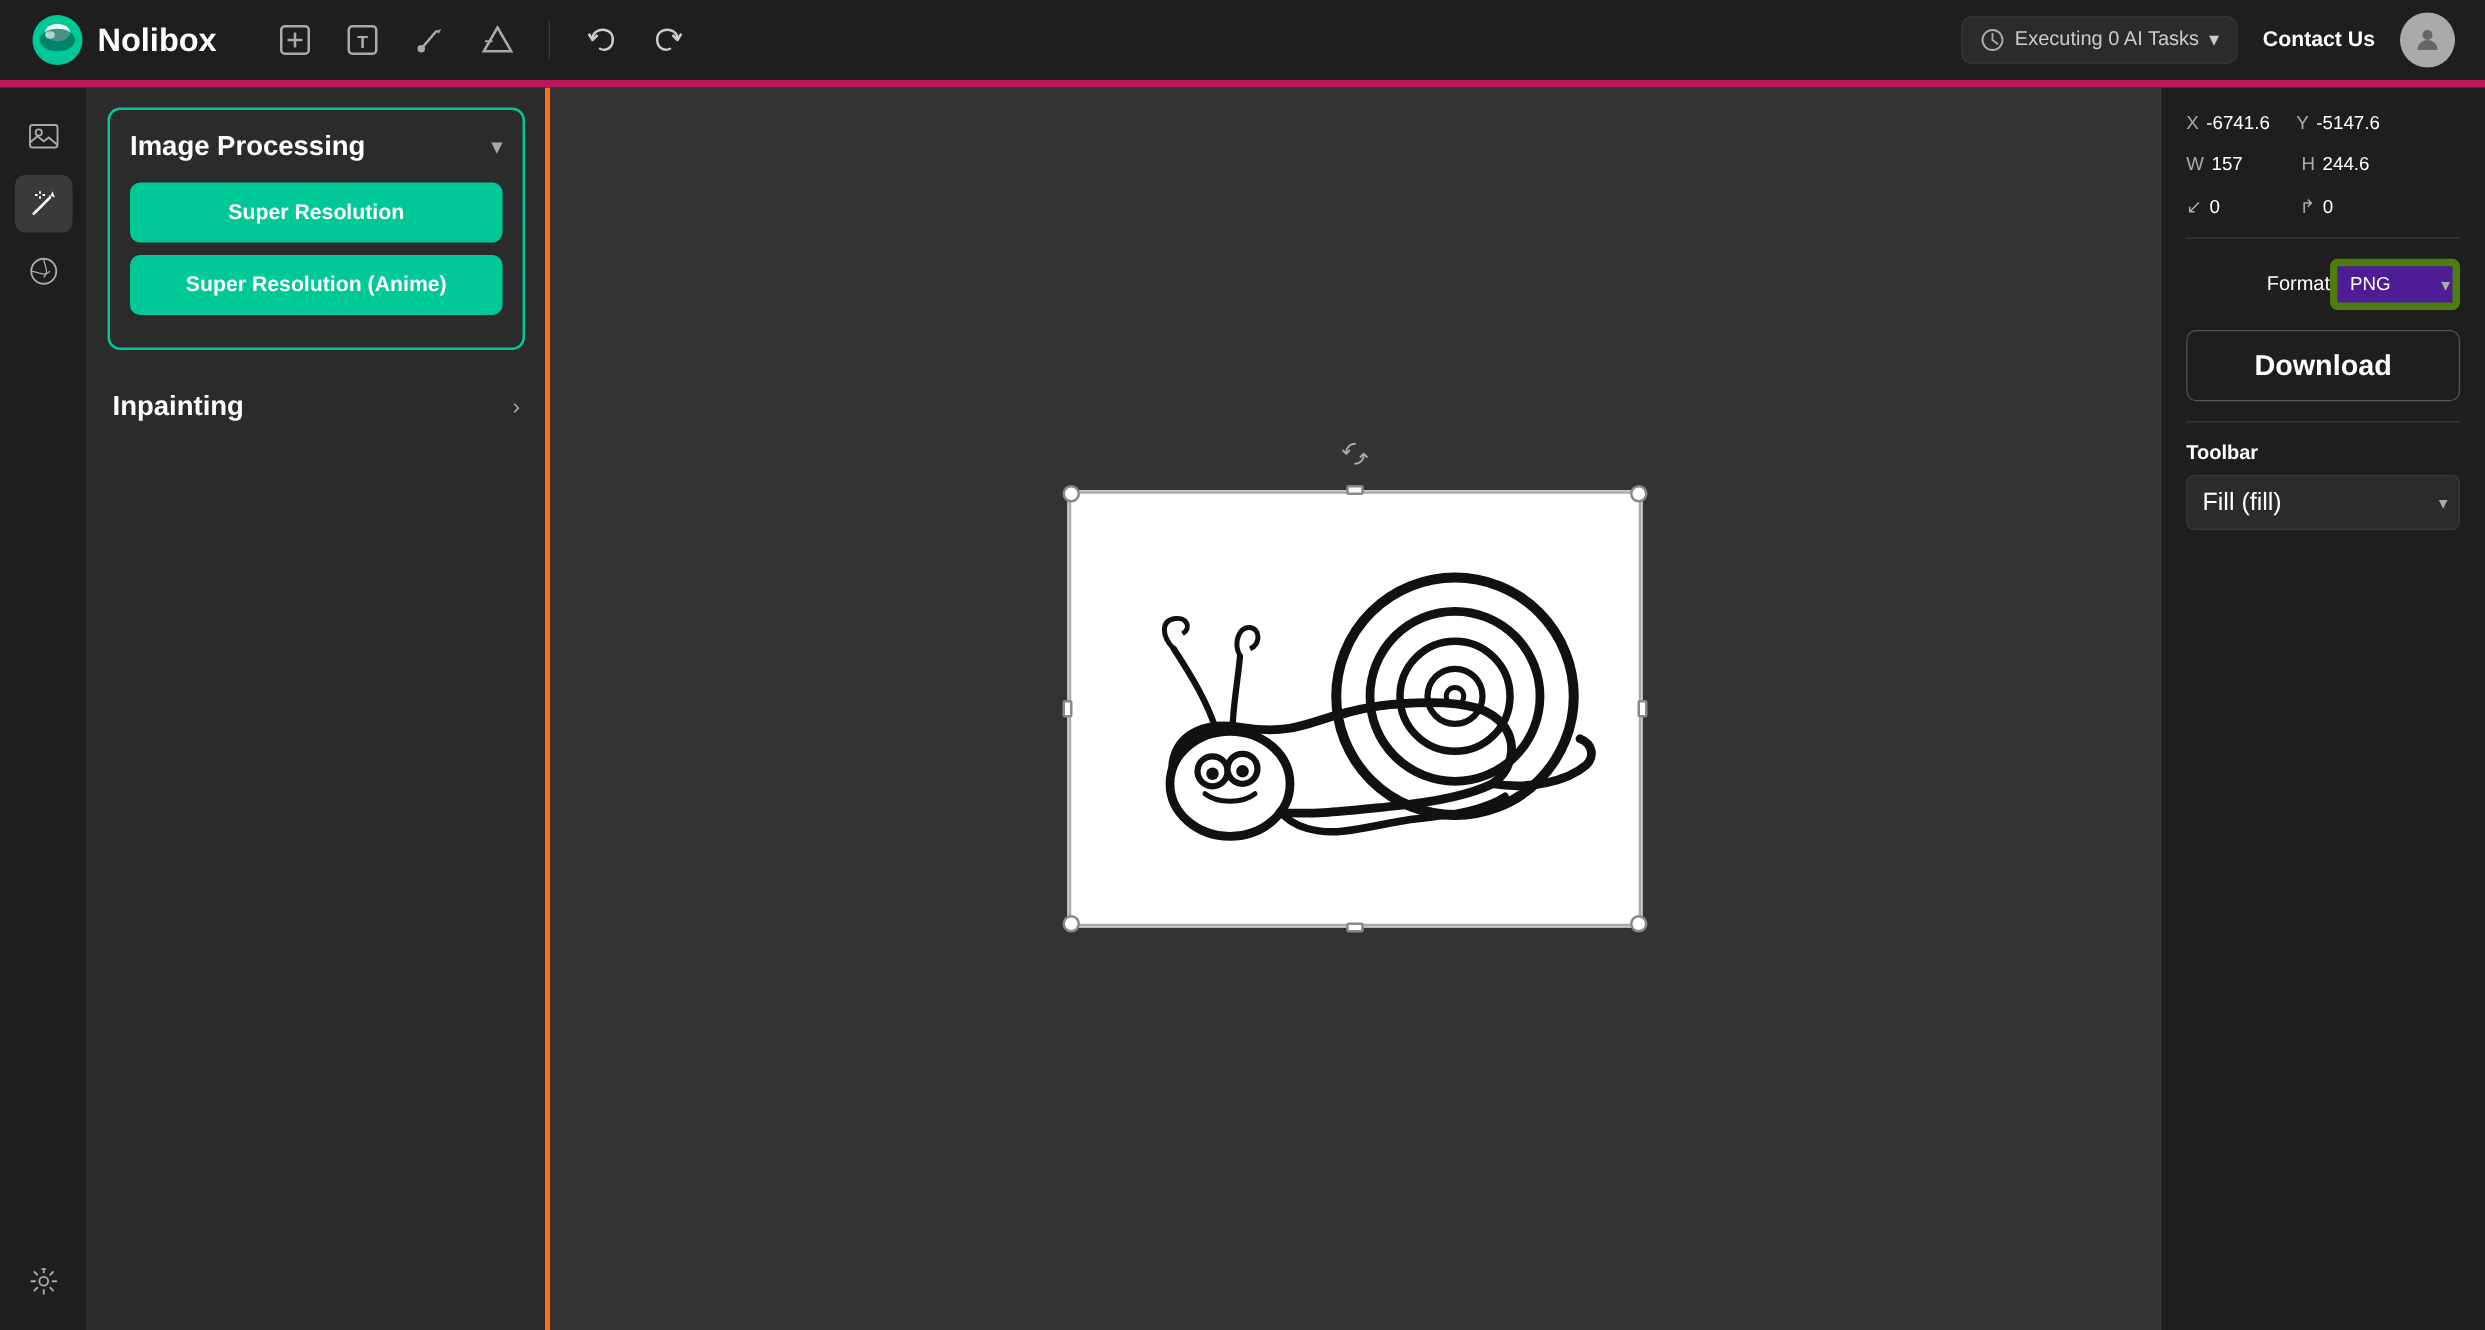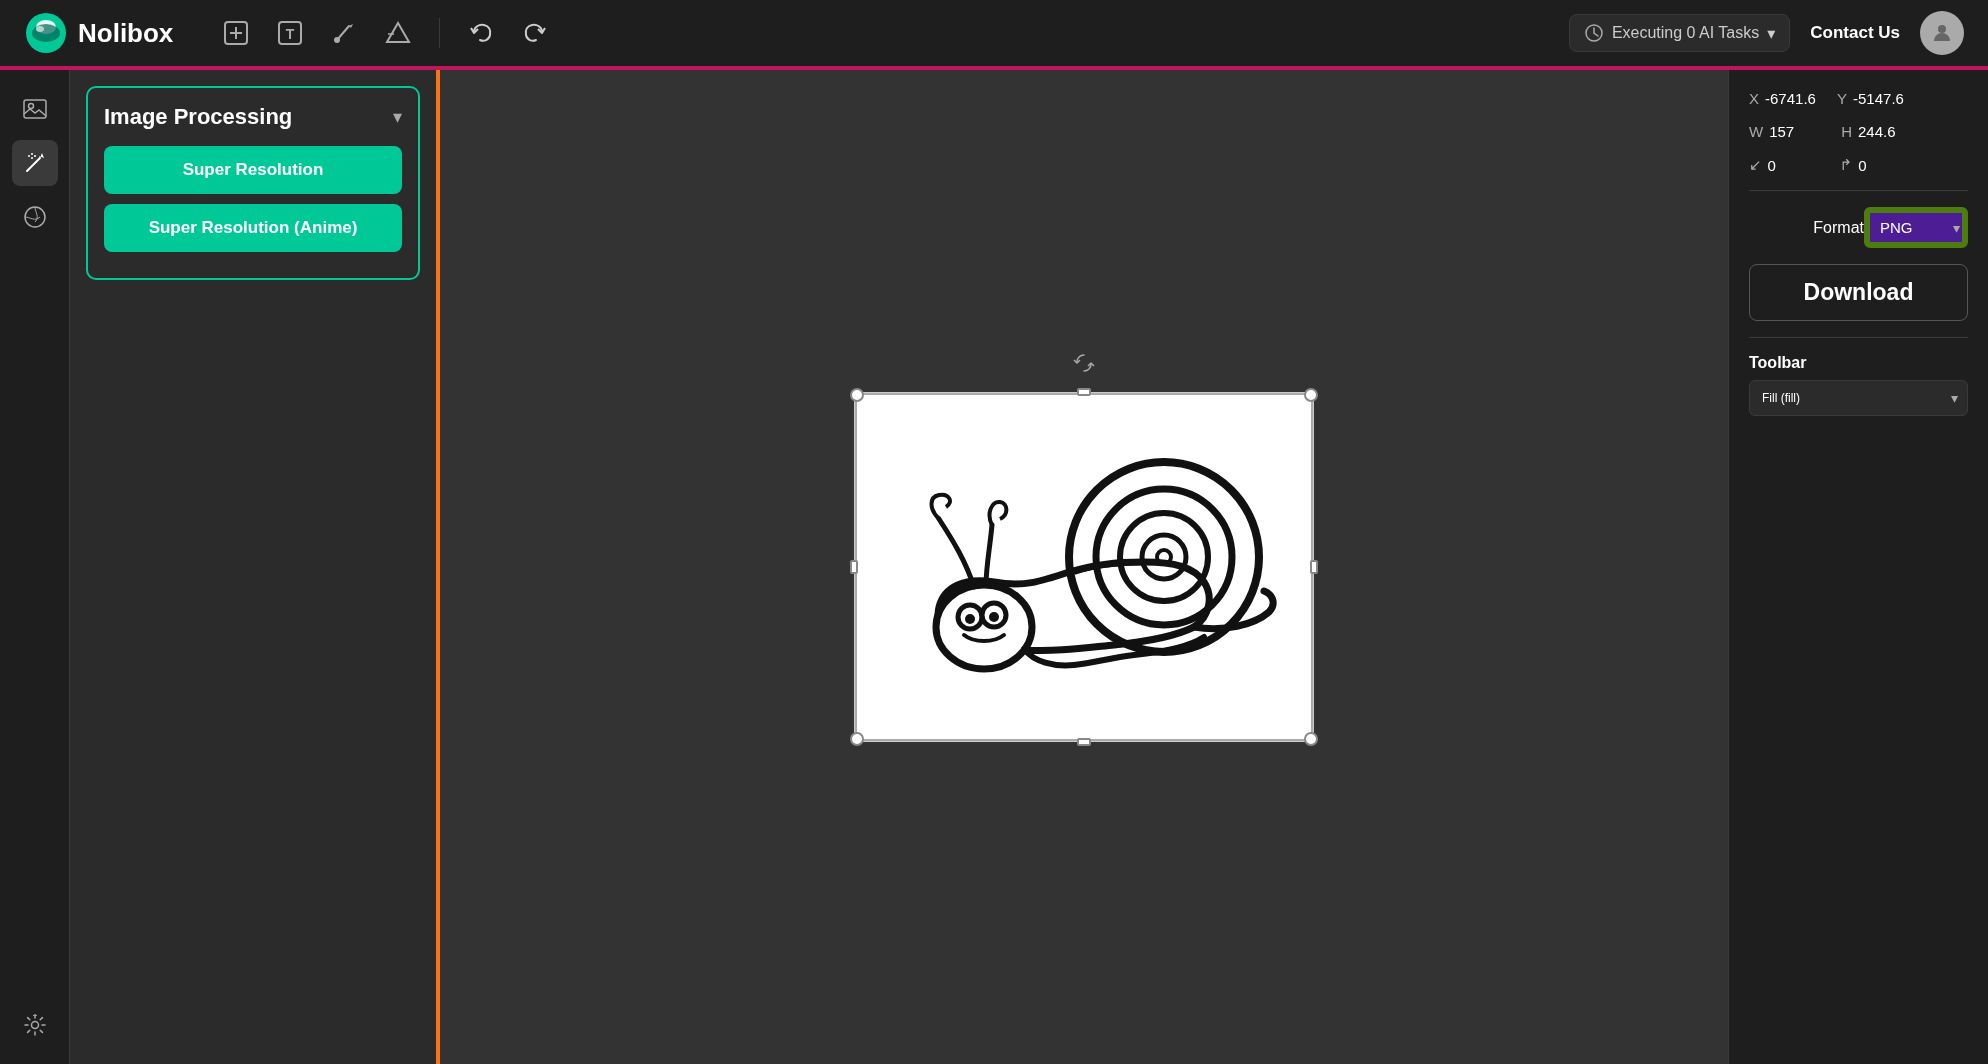--- a/index.html
+++ b/index.html
@@ -5,21 +5,21 @@
     * { box-sizing: border-box; margin: 0; padding: 0; }
     body { width: 1988px; height: 1064px; background: #2b2b2b; font-family: -apple-system, BlinkMacSystemFont, 'Segoe UI', sans-serif; overflow: hidden; display: flex; flex-direction: column; }
 
     
     .header {
       height: 70px;
       background: #1e1e1e;
       display: flex;
       align-items: center;
       padding: 0 24px;
-      border-bottom: 4px solid #be185d;
+      border-bottom: 6px solid #be185d;
       flex-shrink: 0;
     }
     .logo-area {
       display: flex;
       align-items: center;
       gap: 10px;
       margin-right: 40px;
     }
     .logo-icon {
       width: 44px;
@@ -362,21 +362,21 @@
       color: #aaaaaa;
       pointer-events: none;
       font-size: 14px;
     }
     .toolbar-select {
       width: 100%;
       background: #2b2b2b;
       border: 1px solid #3a3a3a;
       border-radius: 6px;
       color: #ffffff;
-      font-size: 12px;
+      font-size: 20px;
       padding: 10px 12px;
       cursor: pointer;
       appearance: none;
       -webkit-appearance: none;
     }
   </style>
 </head>
 <body>
 
 <div class="header">
@@ -496,20 +496,24 @@
 
     <div class="section-card">
       <div class="section-header">
         <span class="section-title">Image Processing</span>
         <span class="chevron-icon">▾</span>
       </div>
       <button class="teal-btn">Super Resolution</button>
       <button class="teal-btn">Super Resolution (Anime)</button>
     </div>
 
+    <div class="inpainting-section">
+      <span class="inpainting-title">Inpainting</span>
+      <span class="chevron-right">›</span>
+    </div>
   </div>
 
   <div class="canvas-area">
     <div class="image-container">
 
       <div class="rotate-handle">
         <svg width="22" height="22" viewBox="0 0 22 22" fill="none">
           <path d="M11 3 C7 3 4 6 4 10" stroke="#aaaaaa" stroke-width="1.5" stroke-linecap="round"></path>
           <polyline points="1,8 4,11 7,8" stroke="#aaaaaa" stroke-width="1.5" fill="none" stroke-linejoin="round"></polyline>
           <path d="M11 19 C15 19 18 16 18 12" stroke="#aaaaaa" stroke-width="1.5" stroke-linecap="round"></path>

